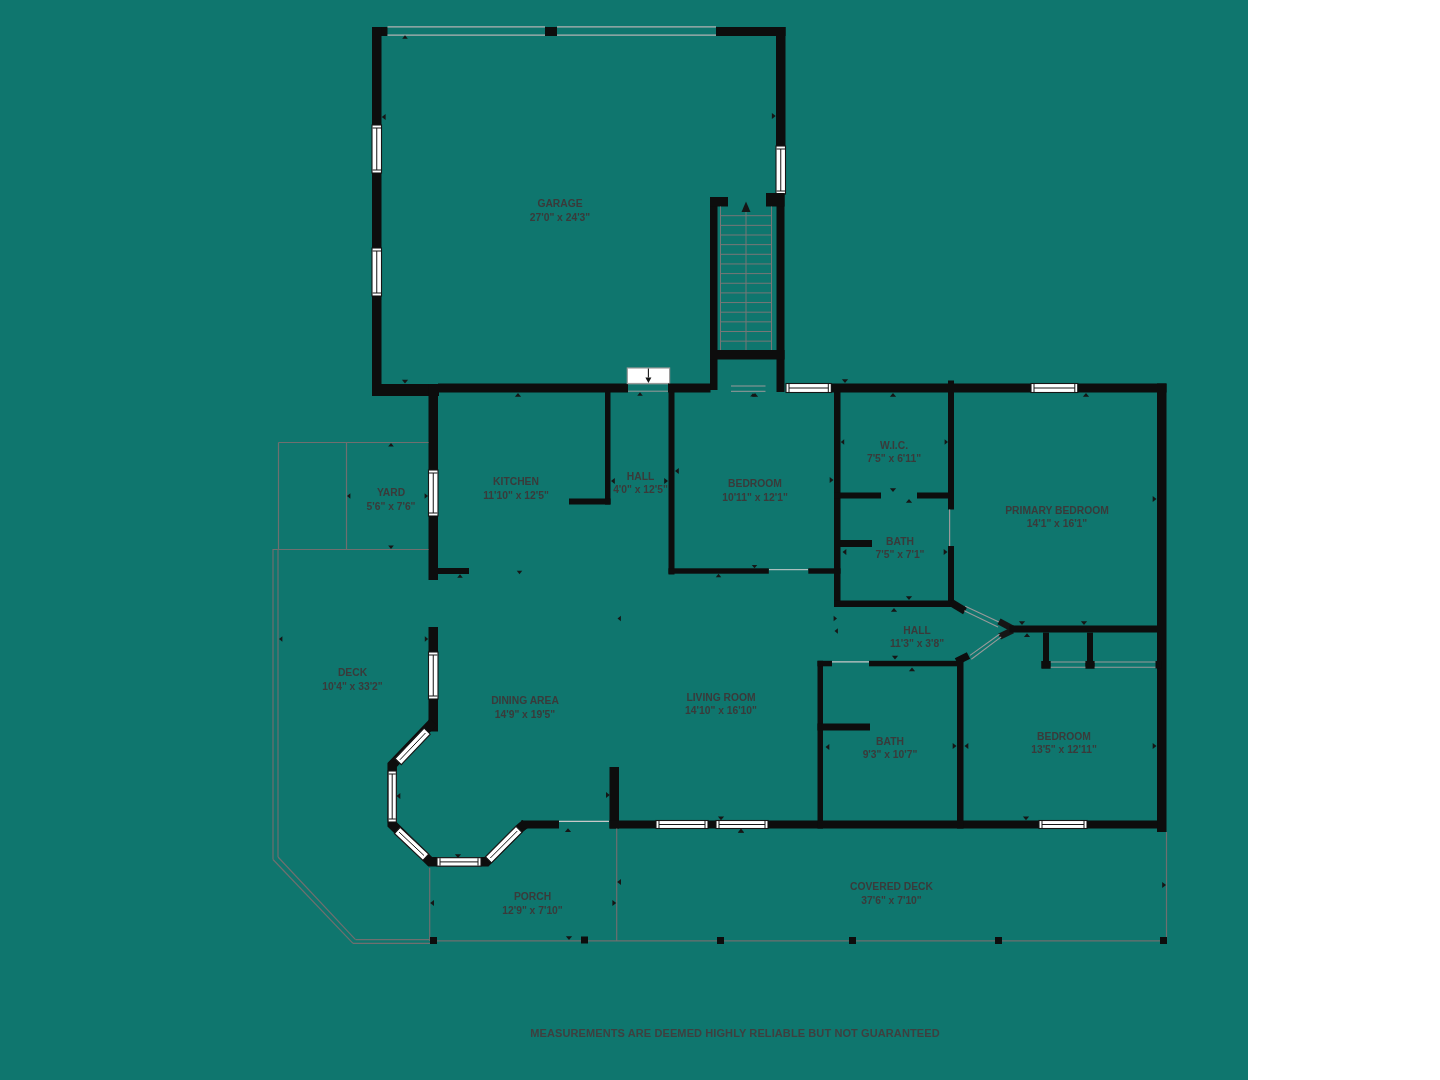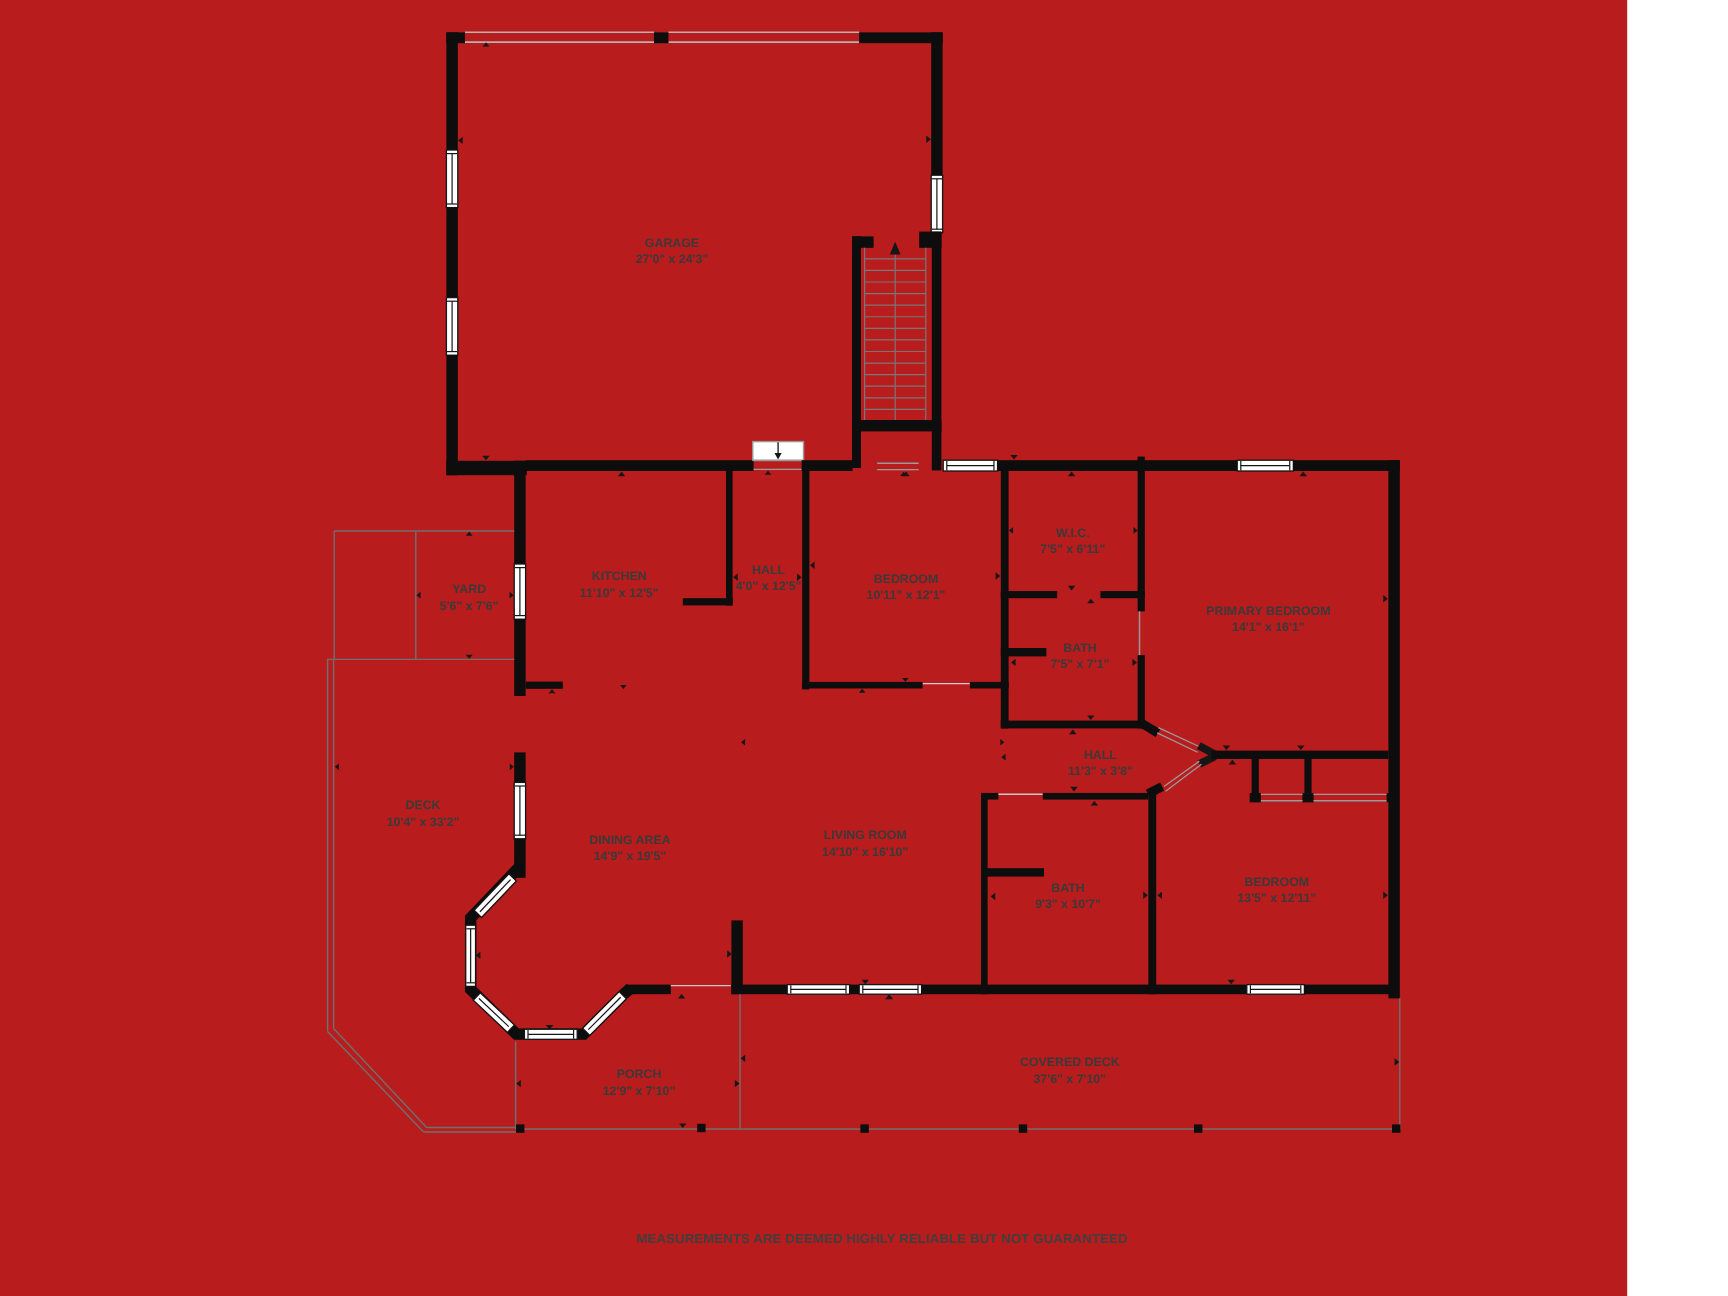--- a/index.html
+++ b/index.html
@@ -1,16 +1,16 @@
 <!DOCTYPE html>
 <html><head>
 <meta charset="utf-8">
 <style>
 html,body { margin:0; padding:0; background:#fff; }
-.page { width:1356px; height:1080px; position:relative; background:#b91c1c; }
+.page { width:1248px; height:1080px; position:relative; background:#0f766e; }
 text { font-family:"Liberation Sans", sans-serif; fill:#3a3a3a; text-anchor:middle; }
 .rm { font-size:10.3px; font-weight:bold; letter-spacing:0px; dominant-baseline:central; }
 .dm { font-size:10.3px; font-weight:bold; letter-spacing:0px; dominant-baseline:central; }
 .disc { font-size:11px; font-weight:bold; letter-spacing:0.1px; dominant-baseline:central; fill:#3f3f3f; }
 </style>
 </head>
 <body>
 <div class="page">
 <svg width="1440" height="1080" viewBox="0 0 1440 1080">
 

